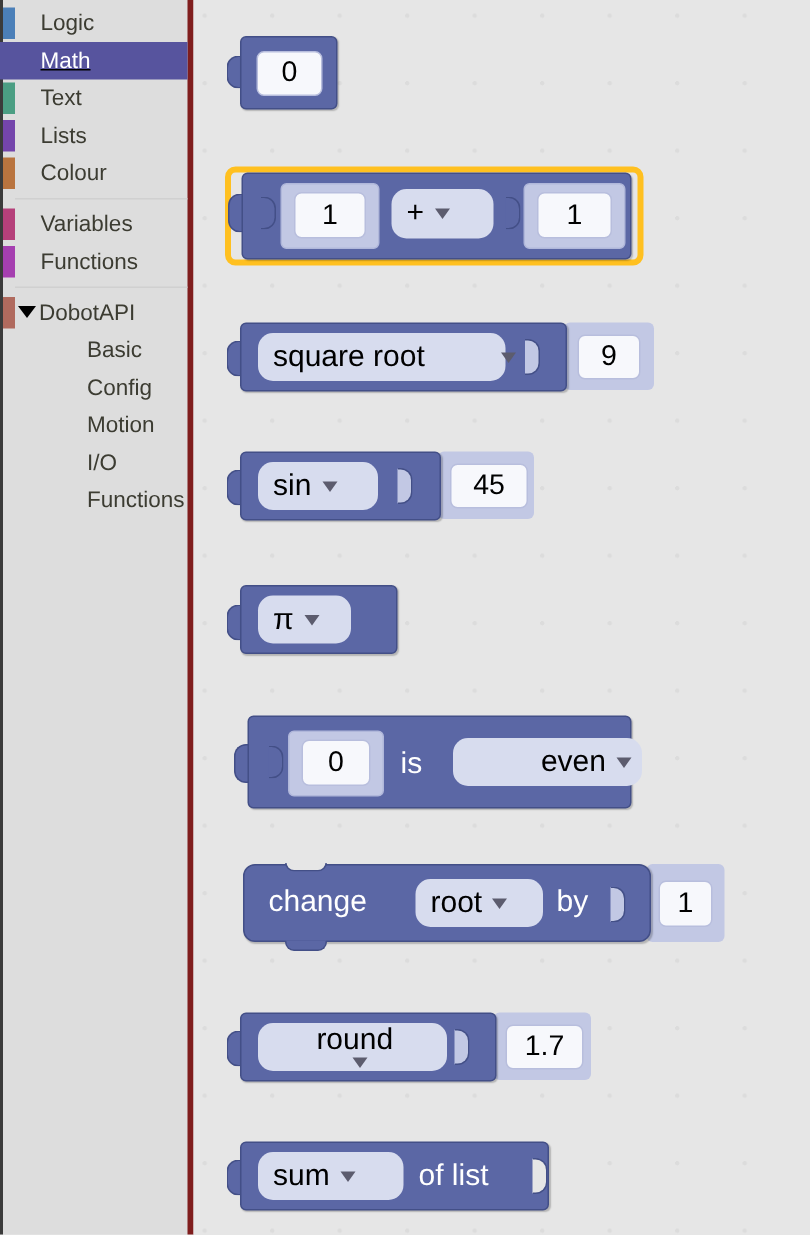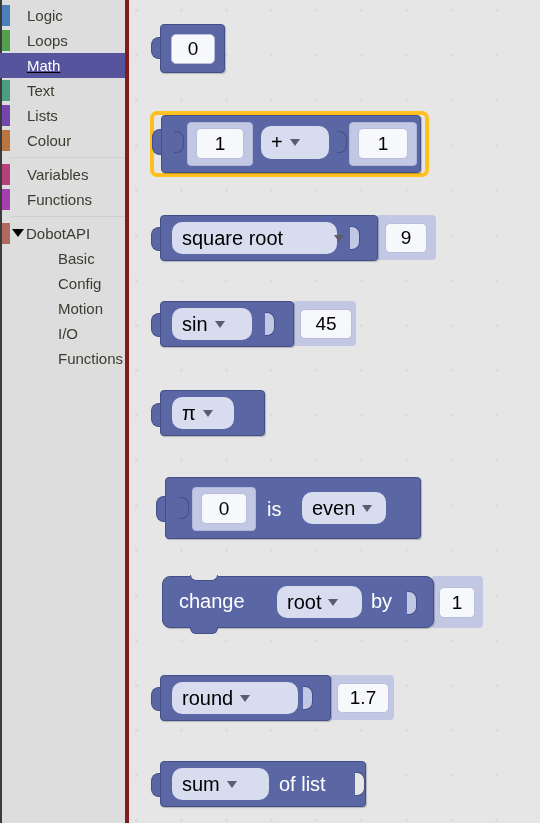--- a/index.html
+++ b/index.html
@@ -228,24 +228,20 @@
 <div id="toolbox">
   <div id="toolbox-edge"></div>
 
   <div style="height:3px"></div>
 
   <div class="tb-row" style="top:0">
     <div class="tb-swatch" style="background:#4b7fb8"></div>
     <div class="tb-label">Logic</div>
   </div>
 
-  <div class="tb-row">
-    <div class="tb-swatch" style="background:#51a04b"></div>
-    <div class="tb-label">Loops</div>
-  </div>
 
   <div class="tb-row selected">
     <div class="tb-swatch" style="background:#57549e"></div>
     <div class="tb-label">Math</div>
   </div>
 
   <div class="tb-row">
     <div class="tb-swatch" style="background:#4b9e83"></div>
     <div class="tb-label">Text</div>
   </div>
@@ -385,21 +381,21 @@
   <div class="block" style="left:27px; top:477px; width:270px; height:65px;">
     <div class="plug" style="left:0; top:19px; height:26px;"></div>
     <div class="blk-body" style="left:9px; top:0; width:256px; height:62px;"></div>
 
     <div class="socket inner" style="left:23px; top:20px; height:22px;"></div>
     <div class="subnum" style="left:36px; top:10px; width:64px; height:44px;"></div>
     <div class="fld-num" style="left:45px; top:16px; width:46px; height:31px;">0</div>
 
     <div class="blk-text" style="left:111px; top:22px;">is</div>
 
-    <div class="fld-dd" style="left:146px; top:15px; width:84px; height:32px;">
+    <div class="fld-dd" style="left:146px; top:15px; width:126px; height:32px;justify-content:flex-end;">
       <span>even</span>
       <span class="dd-arrow"></span>
     </div>
   </div>
 
   <div class="block" style="left:33px; top:573px; width:320px; height:68px;">
     <div class="subnum nob" style="left:269px; top:3px; width:52px; height:52px;"></div>
 
     <div class="blk-body" style="left:0; top:3px; width:272px; height:52px; border-radius:8px;"></div>
     <div class="stmt-notch" style="left:28px; top:2px;"></div>
@@ -418,21 +414,21 @@
 
     <div class="fld-num" style="left:277px; top:14px; width:36px; height:31px;">1</div>
   </div>
 
   <div class="block" style="left:22px; top:672px; width:250px; height:54px;">
     <div class="subnum nob" style="left:178px; top:3px; width:65px; height:45px;"></div>
 
     <div class="plug" style="left:0; top:15px; height:24px;"></div>
     <div class="blk-body" style="left:9px; top:3px; width:171px; height:46px;"></div>
 
-    <div class="fld-dd" style="left:21px; top:10px; width:126px; height:32px;">
+    <div class="fld-dd" style="left:21px; top:10px; width:126px; height:32px;flex-direction:column;">
       <span>round</span>
       <span class="dd-arrow"></span>
     </div>
 
     <div class="socket" style="left:152px; top:14px; height:24px; background:#c2c8e4;"></div>
 
     <div class="fld-num" style="left:186px; top:11px; width:52px; height:30px;">1.7</div>
   </div>
 
   <div class="block" style="left:22px; top:758px; width:240px; height:54px;">

